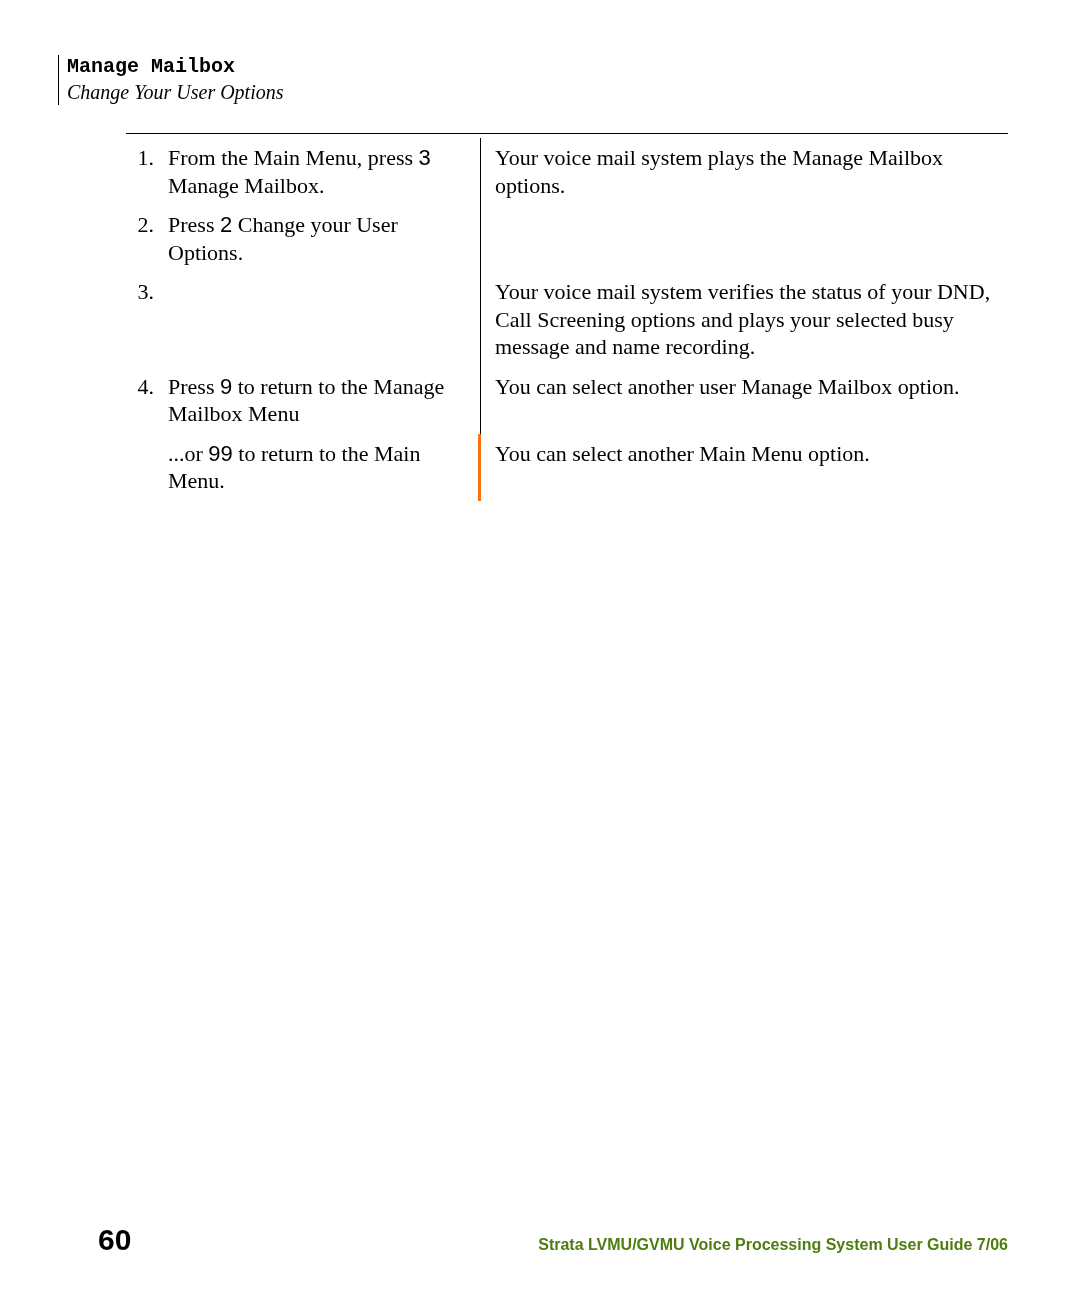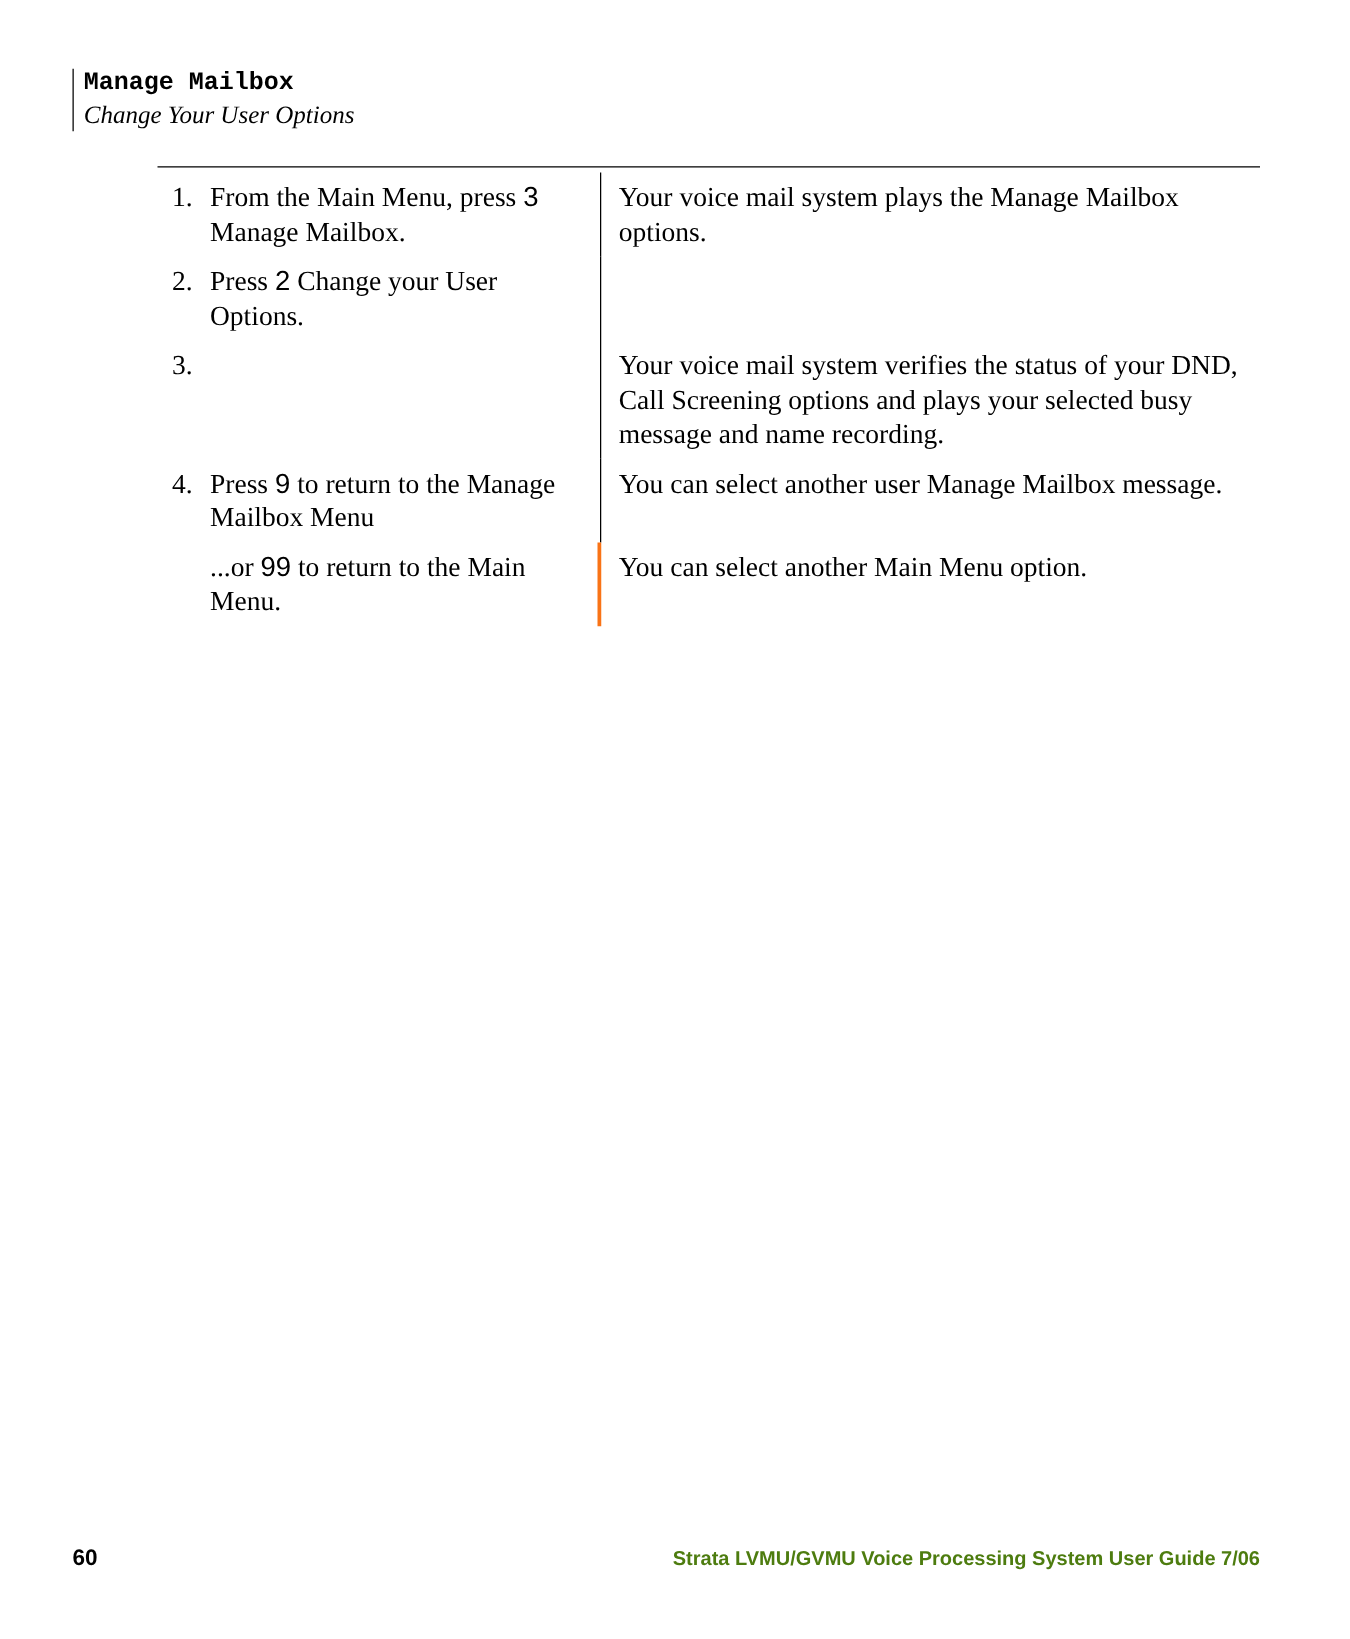--- a/index.html
+++ b/index.html
@@ -103,21 +103,22 @@
     bottom: 54px;
     left: 58px;
     right: 72px;
     display: flex;
     align-items: baseline;
     justify-content: space-between;
   }
   .page-num {
     font-family: Helvetica, Arial, sans-serif;
     font-weight: bold;
-    font-size: 18px;
+    font-size: 30px;
+    margin-left: 40px;
   }
   .footer-text {
     font-family: Helvetica, Arial, sans-serif;
     font-weight: bold;
     font-size: 16px;
     color: #4d7c0f;
   }
 </style>
 </head>
 <body>
@@ -167,21 +168,21 @@
     </div>
 
     <div class="row">
       <div class="left-col">
         <div class="num">4.</div>
         <div class="instr">
           <span>Press </span><span class="key">9</span><span> to return to the Manage Mailbox Menu</span>
         </div>
       </div>
       <div class="right-col">
-        <div class="result">You can select another user Manage Mailbox message.</div>
+        <div class="result">You can select another user Manage Mailbox option.</div>
       </div>
     </div>
 
     <div class="row">
       <div class="sub-indent">
         <div class="num">.</div>
         <div class="instr">
           <span>...or </span><span class="key">99</span><span> to return to the Main Menu.</span>
         </div>
       </div>

